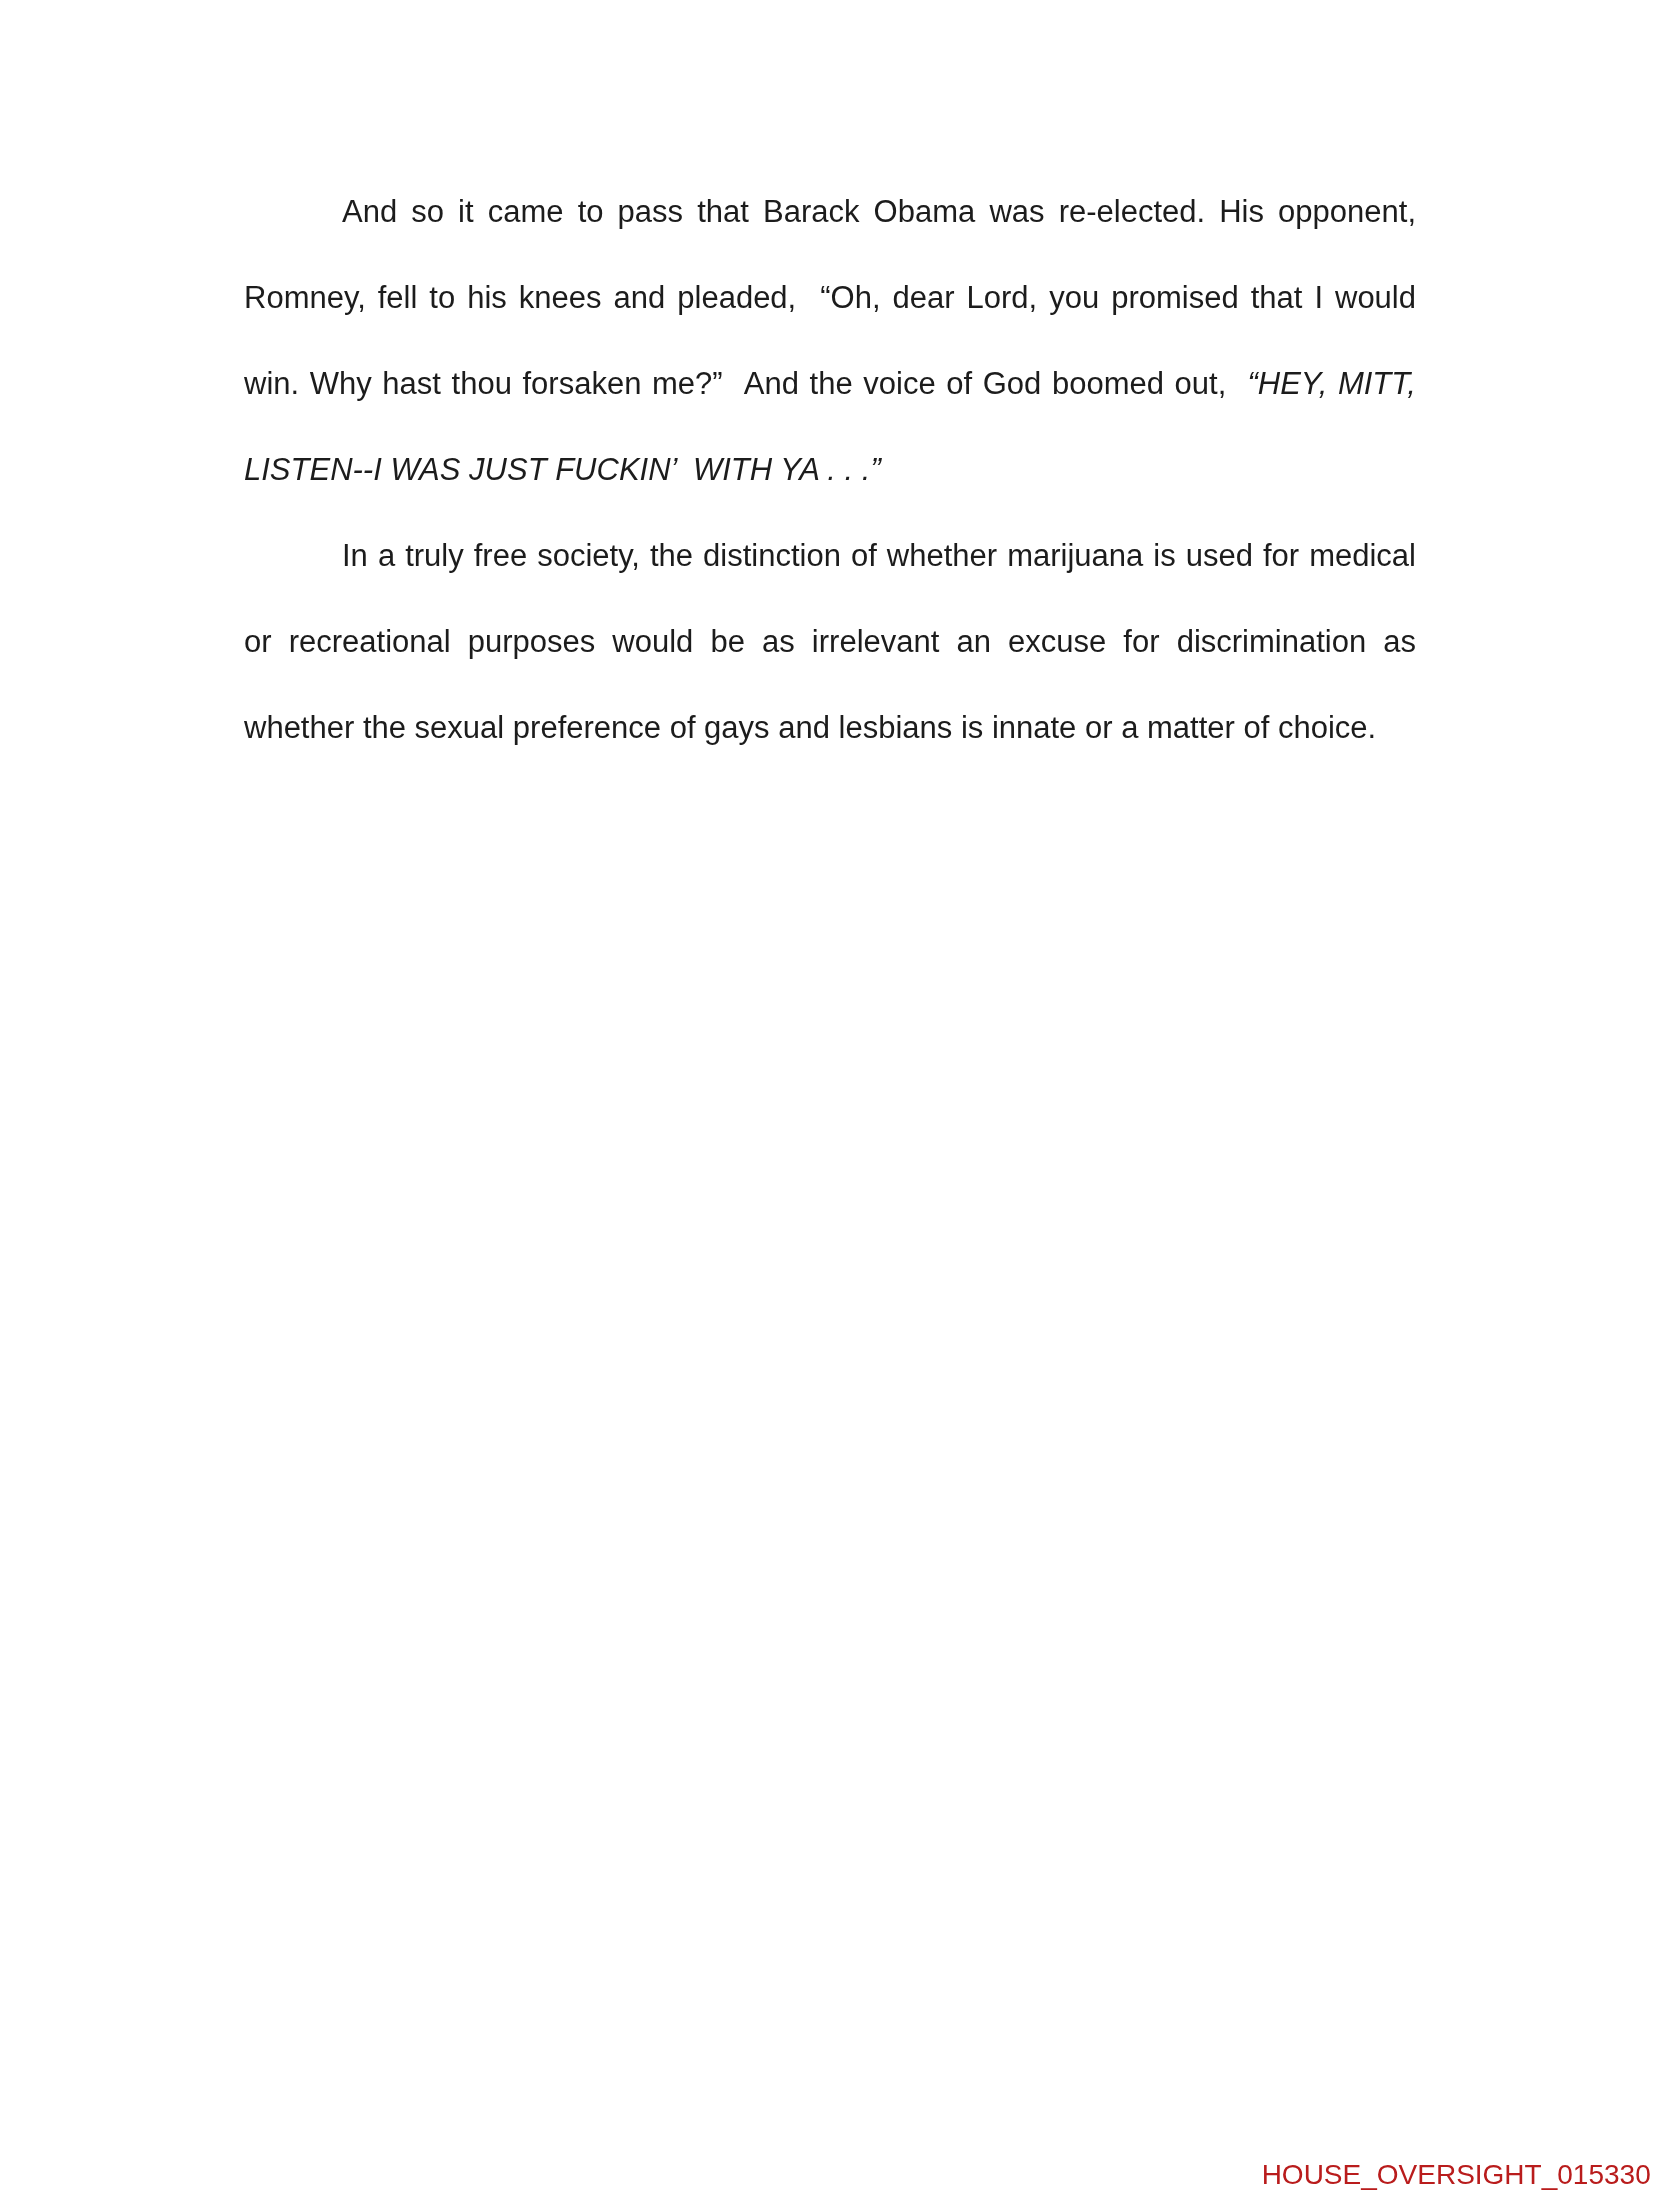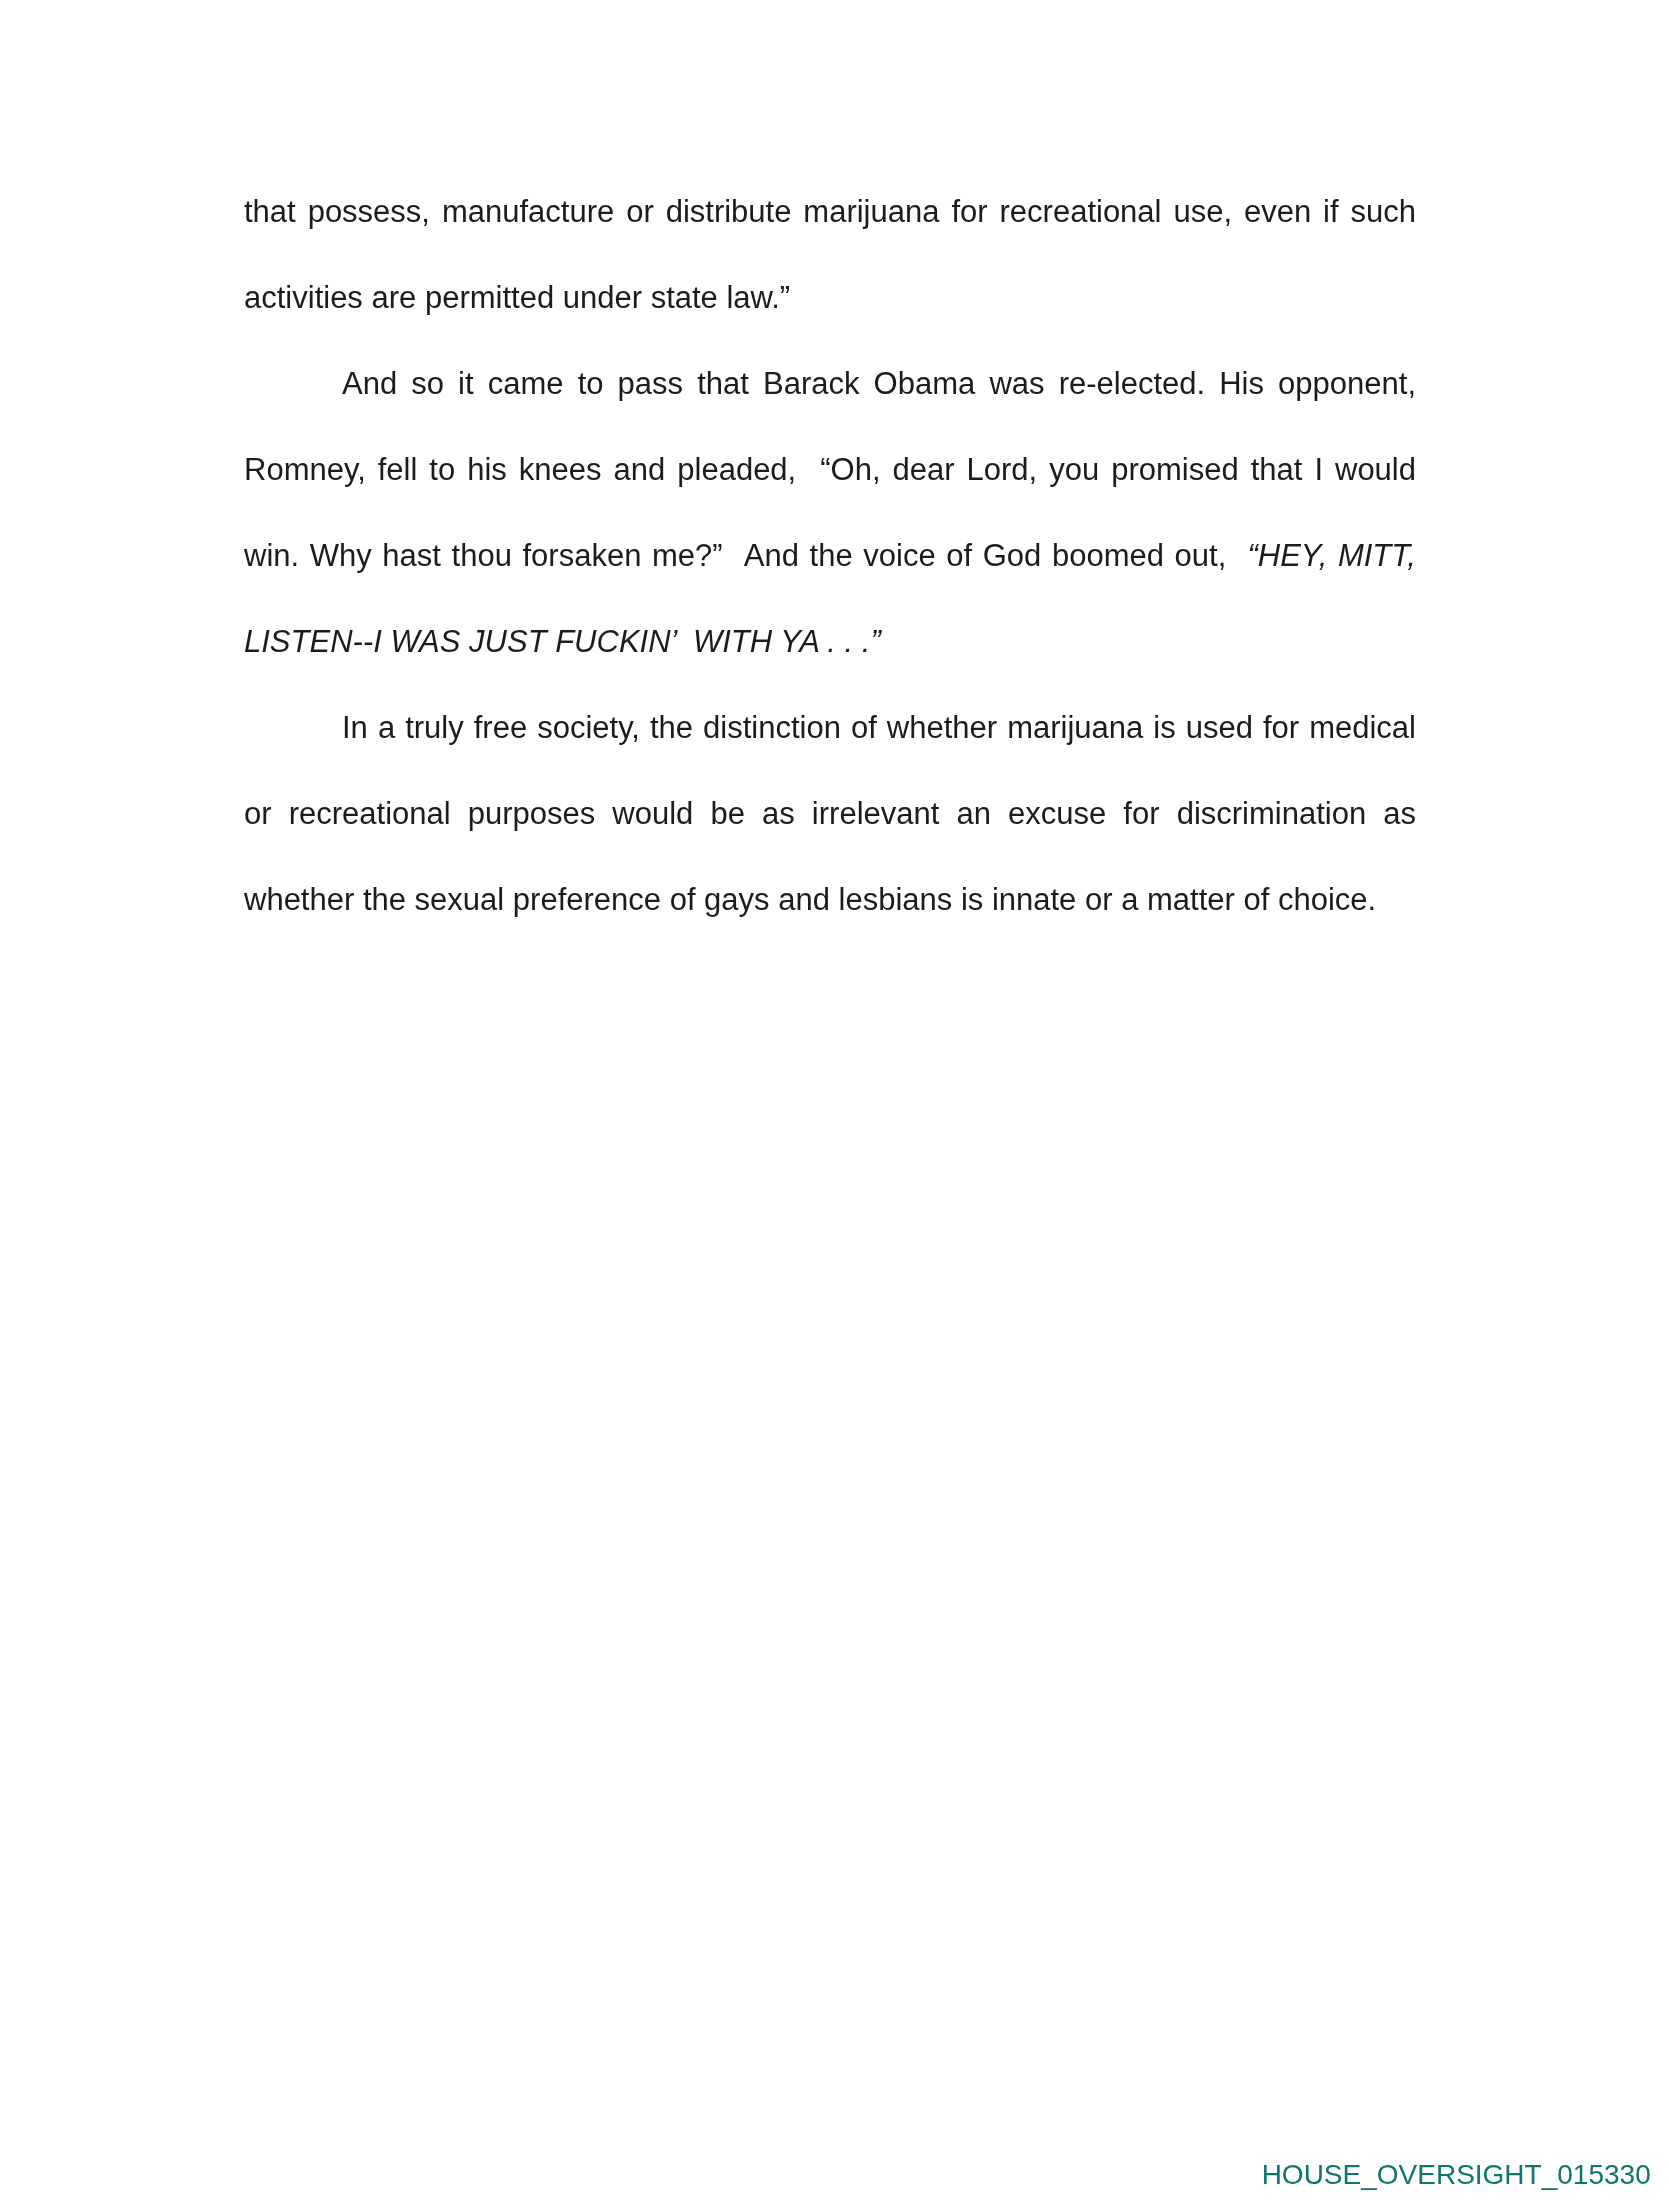--- a/index.html
+++ b/index.html
@@ -40,32 +40,31 @@
   }
   .italic {
     font-style: italic;
   }
   .footer {
     position: absolute;
     right: 18.3px;
     bottom: 15.7px;
     font-size: 28px;
     line-height: 1;
-    color: #0f766e;
+    color: #b91c1c;
     font-family: "Liberation Sans", sans-serif;
   }
 </style>
 </head>
 <body>
 
 <div class="page">
 
   <main class="content">
 
-    <p class="para no-indent"><span>that possess, manufacture or distribute marijuana for recreational use, even if such activities are permitted under state law.”</span></p>
 
     <p class="para"><span>And so it came to pass that Barack Obama was re-elected. His opponent, Romney, fell to his knees and pleaded, &nbsp;“Oh, dear Lord, you promised that I would win. Why hast thou forsaken me?” &nbsp;And the voice of God boomed out, &nbsp;</span><span class="italic">“HEY, MITT, LISTEN--I WAS JUST FUCKIN’ &nbsp;WITH YA . . .”</span></p>
 
     <p class="para"><span>In a truly free society, the distinction of whether marijuana is used for medical or recreational purposes would be as irrelevant an excuse for discrimination as whether the sexual preference of gays and lesbians is innate or a matter of choice.</span></p>
 
   </main>
 
   <div class="footer">HOUSE_OVERSIGHT_015330</div>
 
 </div>

